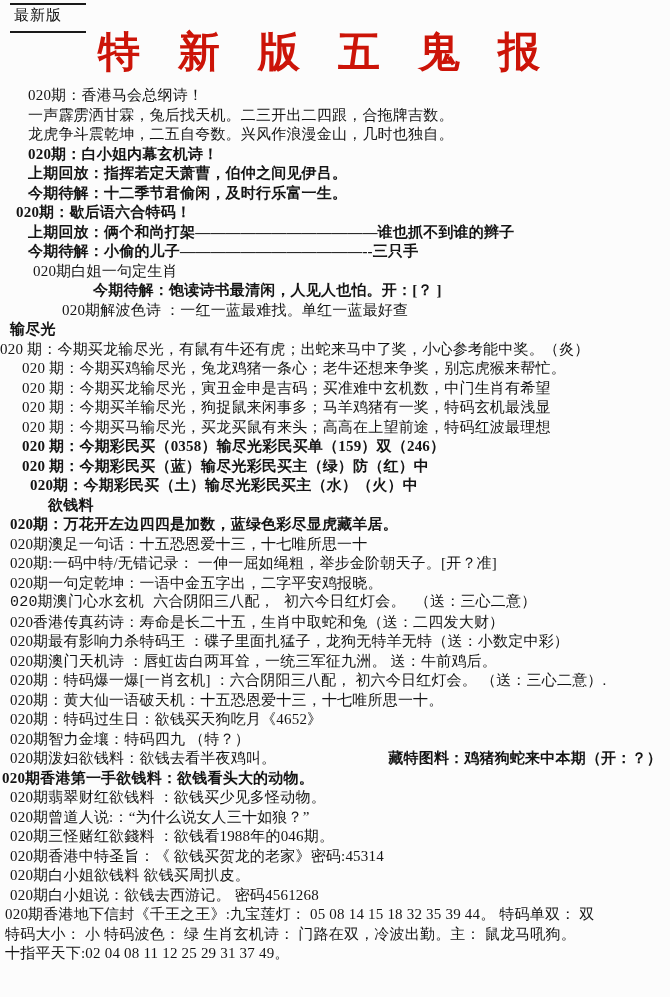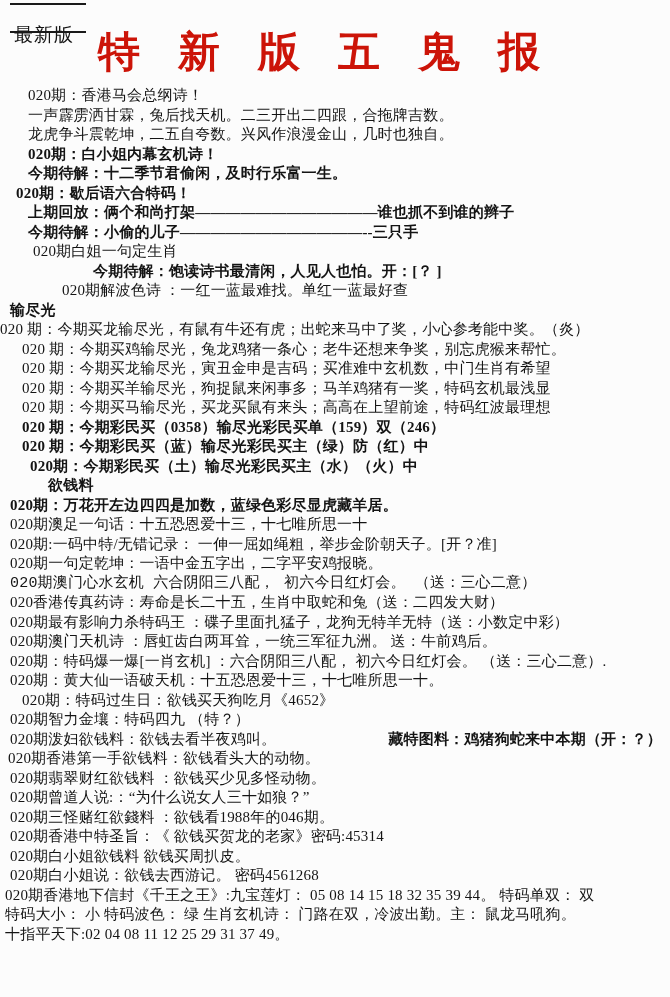--- a/index.html
+++ b/index.html
@@ -5,21 +5,21 @@
   html,body{margin:0;padding:0;}
   body{
     width:670px;height:997px;
     background:#fcfcfc;
     color:#141414;
     font-family:"Liberation Serif","DejaVu Serif",serif;
     position:relative;overflow:hidden;
   }
   .masthead{position:absolute;top:0;left:0;width:670px;height:86px;}
   .badge-rule-top{position:absolute;top:3px;left:10px;width:76px;border-top:2px solid #1a1a1a;}
-  .badge{position:absolute;top:6px;left:14px;font-size:19px;letter-spacing:1px;margin-top:16px;}
+  .badge{position:absolute;top:6px;left:14px;font-size:15px;letter-spacing:1px;}
   .badge-rule-bottom{position:absolute;top:31px;left:10px;width:76px;border-top:2px solid #1a1a1a;}
   .page-title{
     position:absolute;top:24px;left:98px;
     font-size:42px;font-weight:bold;
     letter-spacing:38px;white-space:nowrap;
     color:#cc1408;
   }
   .report-body{position:absolute;top:86px;left:0;width:570px;}
   .line{
     font-size:15px;
@@ -38,20 +38,21 @@
   <div class="badge">最新版</div>
   <div class="badge-rule-bottom"></div>
   <div class="page-title" style="color: rgb(204, 20, 8);">特新版五鬼报</div>
 </div>
 
 <div class="report-body">
     <div class="line" style="padding-left: 28px;"><span>020期：香港马会总纲诗！</span></div>
     <div class="line" style="padding-left: 28px;"><span>一声霹雳洒甘霖，兔后找天机。二三开出二四跟，合拖牌吉数。</span></div>
     <div class="line" style="padding-left: 28px;"><span>龙虎争斗震乾坤，二五自夸数。兴风作浪漫金山，几时也独自。</span></div>
     <div class="line" style="padding-left: 28px;"><span class="b">020期：白小姐内幕玄机诗！</span></div>
+    <div class="line" style="padding-left: 28px;"><span class="b">上期回放：指挥若定天萧曹，伯仲之间见伊吕。</span></div>
     <div class="line" style="padding-left: 28px;"><span class="b">今期待解：十二季节君偷闲，及时行乐富一生。</span></div>
     <div class="line" style="padding-left: 16px;"><span class="b">020期：歇后语六合特码！</span></div>
     <div class="line" style="padding-left: 28px;"><span class="b">上期回放：俩个和尚打架————————————谁也抓不到谁的辫子</span></div>
     <div class="line" style="padding-left: 28px;"><span class="b">今期待解：小偷的儿子————————————--三只手</span></div>
     <div class="line" style="padding-left: 33px;"><span>020期白姐一句定生肖</span></div>
     <div class="line" style="padding-left: 93px;"><span class="b">今期待解：饱读诗书最清闲，人见人也怕。开：[？ ]</span></div>
     <div class="line" style="padding-left: 62px;"><span>020期解波色诗 ：一红一蓝最难找。单红一蓝最好查</span></div>
     <div class="line" style="padding-left: 10px;"><span class="b">输尽光</span></div>
     <div class="line" style=""><span>020 期：今期买龙输尽光，有鼠有牛还有虎；出蛇来马中了奖，小心参考能中奖。（炎）</span></div>
     <div class="line" style="padding-left: 22px;"><span>020 期：今期买鸡输尽光，兔龙鸡猪一条心；老牛还想来争奖，别忘虎猴来帮忙。</span></div>
@@ -65,24 +66,24 @@
     <div class="line" style="padding-left: 10px;"><span class="b">020期：万花开左边四四是加数，蓝绿色彩尽显虎藏羊居。</span></div>
     <div class="line" style="padding-left: 10px;"><span>020期澳足一句话：十五恐恩爱十三，十七唯所思一十</span></div>
     <div class="line" style="padding-left: 10px;"><span>020期:一码中特/无错记录：  一伸一屈如绳粗，举步金阶朝天子。[开？准]</span></div>
     <div class="line" style="padding-left: 10px;"><span>020期一句定乾坤：一语中金五字出，二字平安鸡报晓。</span></div>
     <div class="line" style="padding-left: 10px; font-family: Liberation Mono, monospace;"><span>020期澳门心水玄机 六合阴阳三八配，  初六今日红灯会。 （送：三心二意）</span></div>
     <div class="line" style="padding-left: 10px;"><span>020香港传真药诗：寿命是长二十五，生肖中取蛇和兔（送：二四发大财）</span></div>
     <div class="line" style="padding-left: 10px;"><span>020期最有影响力杀特码王 ：碟子里面扎猛子，龙狗无特羊无特（送：小数定中彩）</span></div>
     <div class="line" style="padding-left: 10px;"><span>020期澳门天机诗 ：唇虹齿白两耳耸，一统三军征九洲。 送：牛前鸡后。</span></div>
     <div class="line" style="padding-left: 10px;"><span>020期：特码爆一爆[一肖玄机] ：六合阴阳三八配， 初六今日红灯会。 （送：三心二意）.</span></div>
     <div class="line" style="padding-left: 10px;"><span>020期：黄大仙一语破天机：十五恐恩爱十三，十七唯所思一十。</span></div>
-    <div class="line" style="padding-left: 22px;"><span>020期：特码过生日：欲钱买天狗吃月《4652》</span></div>
+    <div class="line" style="padding-left: 10px;"><span>020期：特码过生日：欲钱买天狗吃月《4652》</span></div>
     <div class="line" style="padding-left: 10px;"><span>020期智力金壤：特码四九  （特？）</span></div>
     <div class="line" style="padding-left: 10px;"><span>020期泼妇欲钱料：欲钱去看半夜鸡叫。</span><span class="b gap">藏特图料：鸡猪狗蛇来中本期（开：？）</span></div>
-    <div class="line" style="padding-left: 8px;"><span>020期香港第一手欲钱料：欲钱看头大的动物。</span></div>
+    <div class="line" style="padding-left: 2px; font-weight: bold;"><span>020期香港第一手欲钱料：欲钱看头大的动物。</span></div>
     <div class="line" style="padding-left: 10px;"><span>020期翡翠财红欲钱料 ：欲钱买少见多怪动物。</span></div>
     <div class="line" style="padding-left: 10px;"><span>020期曾道人说:：“为什么说女人三十如狼？”</span></div>
     <div class="line" style="padding-left: 10px;"><span>020期三怪赌红欲錢料 ：欲钱看1988年的046期。</span></div>
     <div class="line" style="padding-left: 10px;"><span>020期香港中特圣旨：《 欲钱买贺龙的老家》密码:45314</span></div>
     <div class="line" style="padding-left: 10px;"><span>020期白小姐欲钱料  欲钱买周扒皮。</span></div>
     <div class="line" style="padding-left: 10px;"><span>020期白小姐说：欲钱去西游记。 密码4561268</span></div>
     <div class="line" style="padding-left: 5px;"><span>020期香港地下信封《千王之王》:九宝莲灯： 05 08 14 15 18 32 35 39 44。 特码单双： 双</span></div>
     <div class="line" style="padding-left: 5px;"><span>特码大小： 小 特码波色： 绿 生肖玄机诗： 门路在双，冷波出勤。主： 鼠龙马吼狗。</span></div>
     <div class="line" style="padding-left: 5px;"><span>十指平天下:02 04 08 11 12 25 29 31 37 49。</span></div>
   </div>

